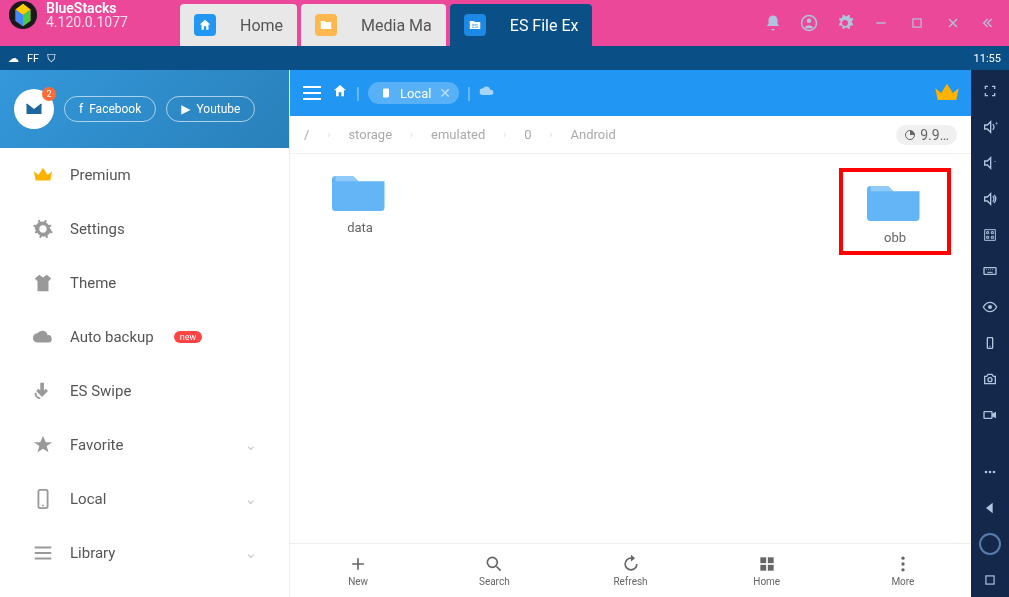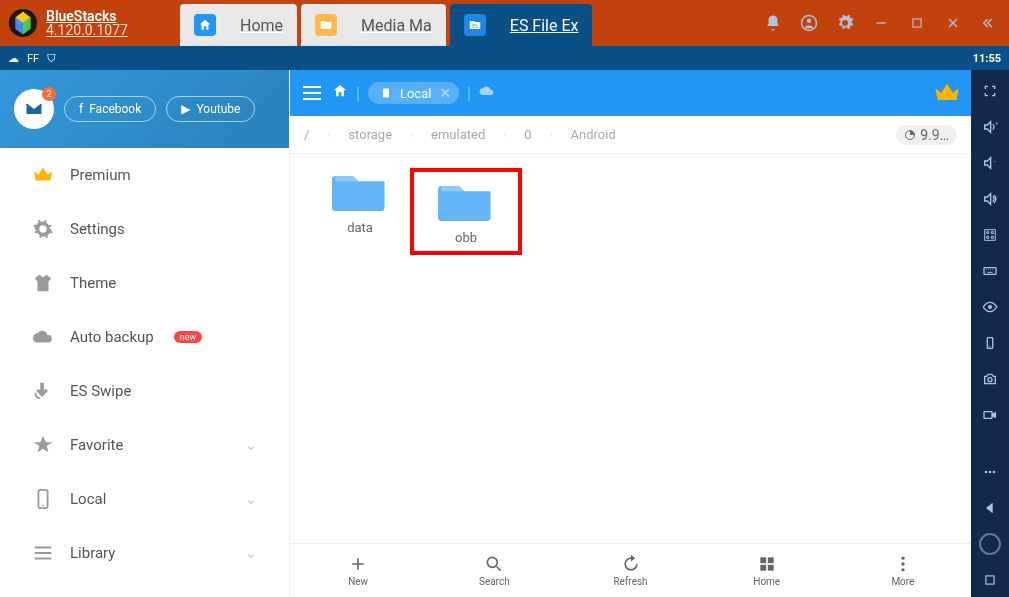--- a/index.html
+++ b/index.html
@@ -1,40 +1,40 @@
 <!DOCTYPE html>
 <html><head>
 <meta charset="utf-8">
 <style>
 * { margin: 0; padding: 0; box-sizing: border-box; font-family: -apple-system, BlinkMacSystemFont, "Segoe UI", Roboto, Arial, sans-serif; }
 body { width: 1009px; height: 597px; overflow: hidden; background: #fff; }
 
 
-.titlebar { height: 46px; background: #c2410c; display: flex; align-items: center; color: #fff; text-decoration: underline; }
+.titlebar { height: 46px; background: #ec4899; display: flex; align-items: flex-start; color: #fff; }
 .logo-area { display: flex; align-items: center; padding: 0 8px; gap: 8px; width: 180px; }
 .bs-logo { width: 30px; height: 30px; }
 .bs-text { display: flex; flex-direction: column; line-height: 1; }
 .bs-name { font-size: 14px; font-weight: 600; }
 .bs-ver { font-size: 14px; opacity: 0.8; }
 .tabs { display: flex; height: 100%; flex: 1; }
 .tab { display: flex; align-items: center; gap: 24px; padding: 0 14px; border-radius: 4px 4px 0 0; height: 42px; margin-top: 4px; cursor: pointer; }
 .tab.inactive { background: #e8e8e8; color: #555; margin-right: 4px; }
 .tab.active { background: #0b4f87; color: #fff; }
 .tab-icon { width: 22px; height: 22px; border-radius: 4px; display: flex; align-items: center; justify-content: center; font-size: 13px; }
 .tab-icon.home { background: #2196f3; color: #fff; }
 .tab-icon.media { background: #ffb84d; color: #fff; }
 .tab-icon.es { background: #1e88e5; color: #fff; }
 .window-controls { display: flex; align-items: center; gap: 4px; padding: 0 8px; }
 .wc-btn { width: 32px; height: 32px; display: flex; align-items: center; justify-content: center; color: #b0c4de; cursor: pointer; font-size: 16px; }
 .wc-chev { width: 28px; height: 46px; display: flex; align-items: center; justify-content: center; color: #b0c4de; cursor: pointer; }
 
 
 .statusbar { height: 24px; background: #0b4f87; display: flex; align-items: center; justify-content: space-between; padding: 0 8px; color: #fff; font-size: 11px; }
 .status-left { display: flex; align-items: center; gap: 8px; }
-.status-right { display: flex; align-items: center; gap: 8px; font-weight: bold; }
+.status-right { display: flex; align-items: center; gap: 8px; }
 
 
 .main { display: flex; height: calc(597px - 46px - 24px); }
 
 
 .sidebar { width: 290px; display: flex; flex-direction: column; background: #fff; border-right: 1px solid #eee; }
 .sidebar-header { height: 78px; background: linear-gradient(135deg, #3498db, #2980b9); display: flex; align-items: center; padding: 0 14px; gap: 10px; }
 .mail-btn { position: relative; width: 40px; height: 40px; border-radius: 50%; background: #fff; display: flex; align-items: center; justify-content: center; cursor: pointer; }
 .mail-btn svg { width: 20px; height: 20px; }
 .badge { position: absolute; top: -2px; right: -2px; background: #ff6b35; color: #fff; font-size: 9px; width: 14px; height: 14px; border-radius: 50%; display: flex; align-items: center; justify-content: center; }
@@ -53,21 +53,21 @@
 .local-chip { background: rgba(255,255,255,0.25); border-radius: 14px; padding: 3px 8px 3px 12px; display: flex; align-items: center; gap: 8px; font-size: 13px; }
 .chip-close { opacity: 0.6; cursor: pointer; font-size: 14px; }
 .path-bar .spacer { flex: 1; }
 .crown { width: 28px; height: 28px; cursor: pointer; }
 
 .breadcrumb { height: 38px; display: flex; align-items: center; padding: 0 14px; gap: 18px; color: #aaa; font-size: 13px; border-bottom: 1px solid #f0f0f0; }
 .breadcrumb .bc { cursor: pointer; }
 .breadcrumb .sep { color: #ddd; font-size: 10px; }
 .disk-badge { margin-left: auto; background: #f0f0f0; border-radius: 10px; padding: 2px 8px; font-size: 14px; color: #666; display: flex; align-items: center; gap: 4px; }
 
-.folder-grid { flex: 1; padding: 14px 20px; display: flex; align-items: flex-start; }
+.folder-grid { flex: 1; padding: 14px 20px; display: flex; gap: 50px; align-items: flex-start; justify-content: space-between; }
 .folder { display: flex; flex-direction: column; align-items: center; gap: 8px; cursor: pointer; width: 100px; }
 .folder.highlighted { border: 4px solid #ff0000; padding: 6px 4px; width: 112px; }
 .folder svg { width: 56px; height: 44px; }
 .folder-name { font-size: 13px; color: #666; }
 
 .bottom-bar { height: 54px; border-top: 1px solid #eee; display: flex; }
 .bb-item { flex: 1; display: flex; flex-direction: column; align-items: center; justify-content: center; gap: 2px; cursor: pointer; color: #666; }
 .bb-item svg { width: 20px; height: 20px; }
 .bb-label { font-size: 10px; }
 

